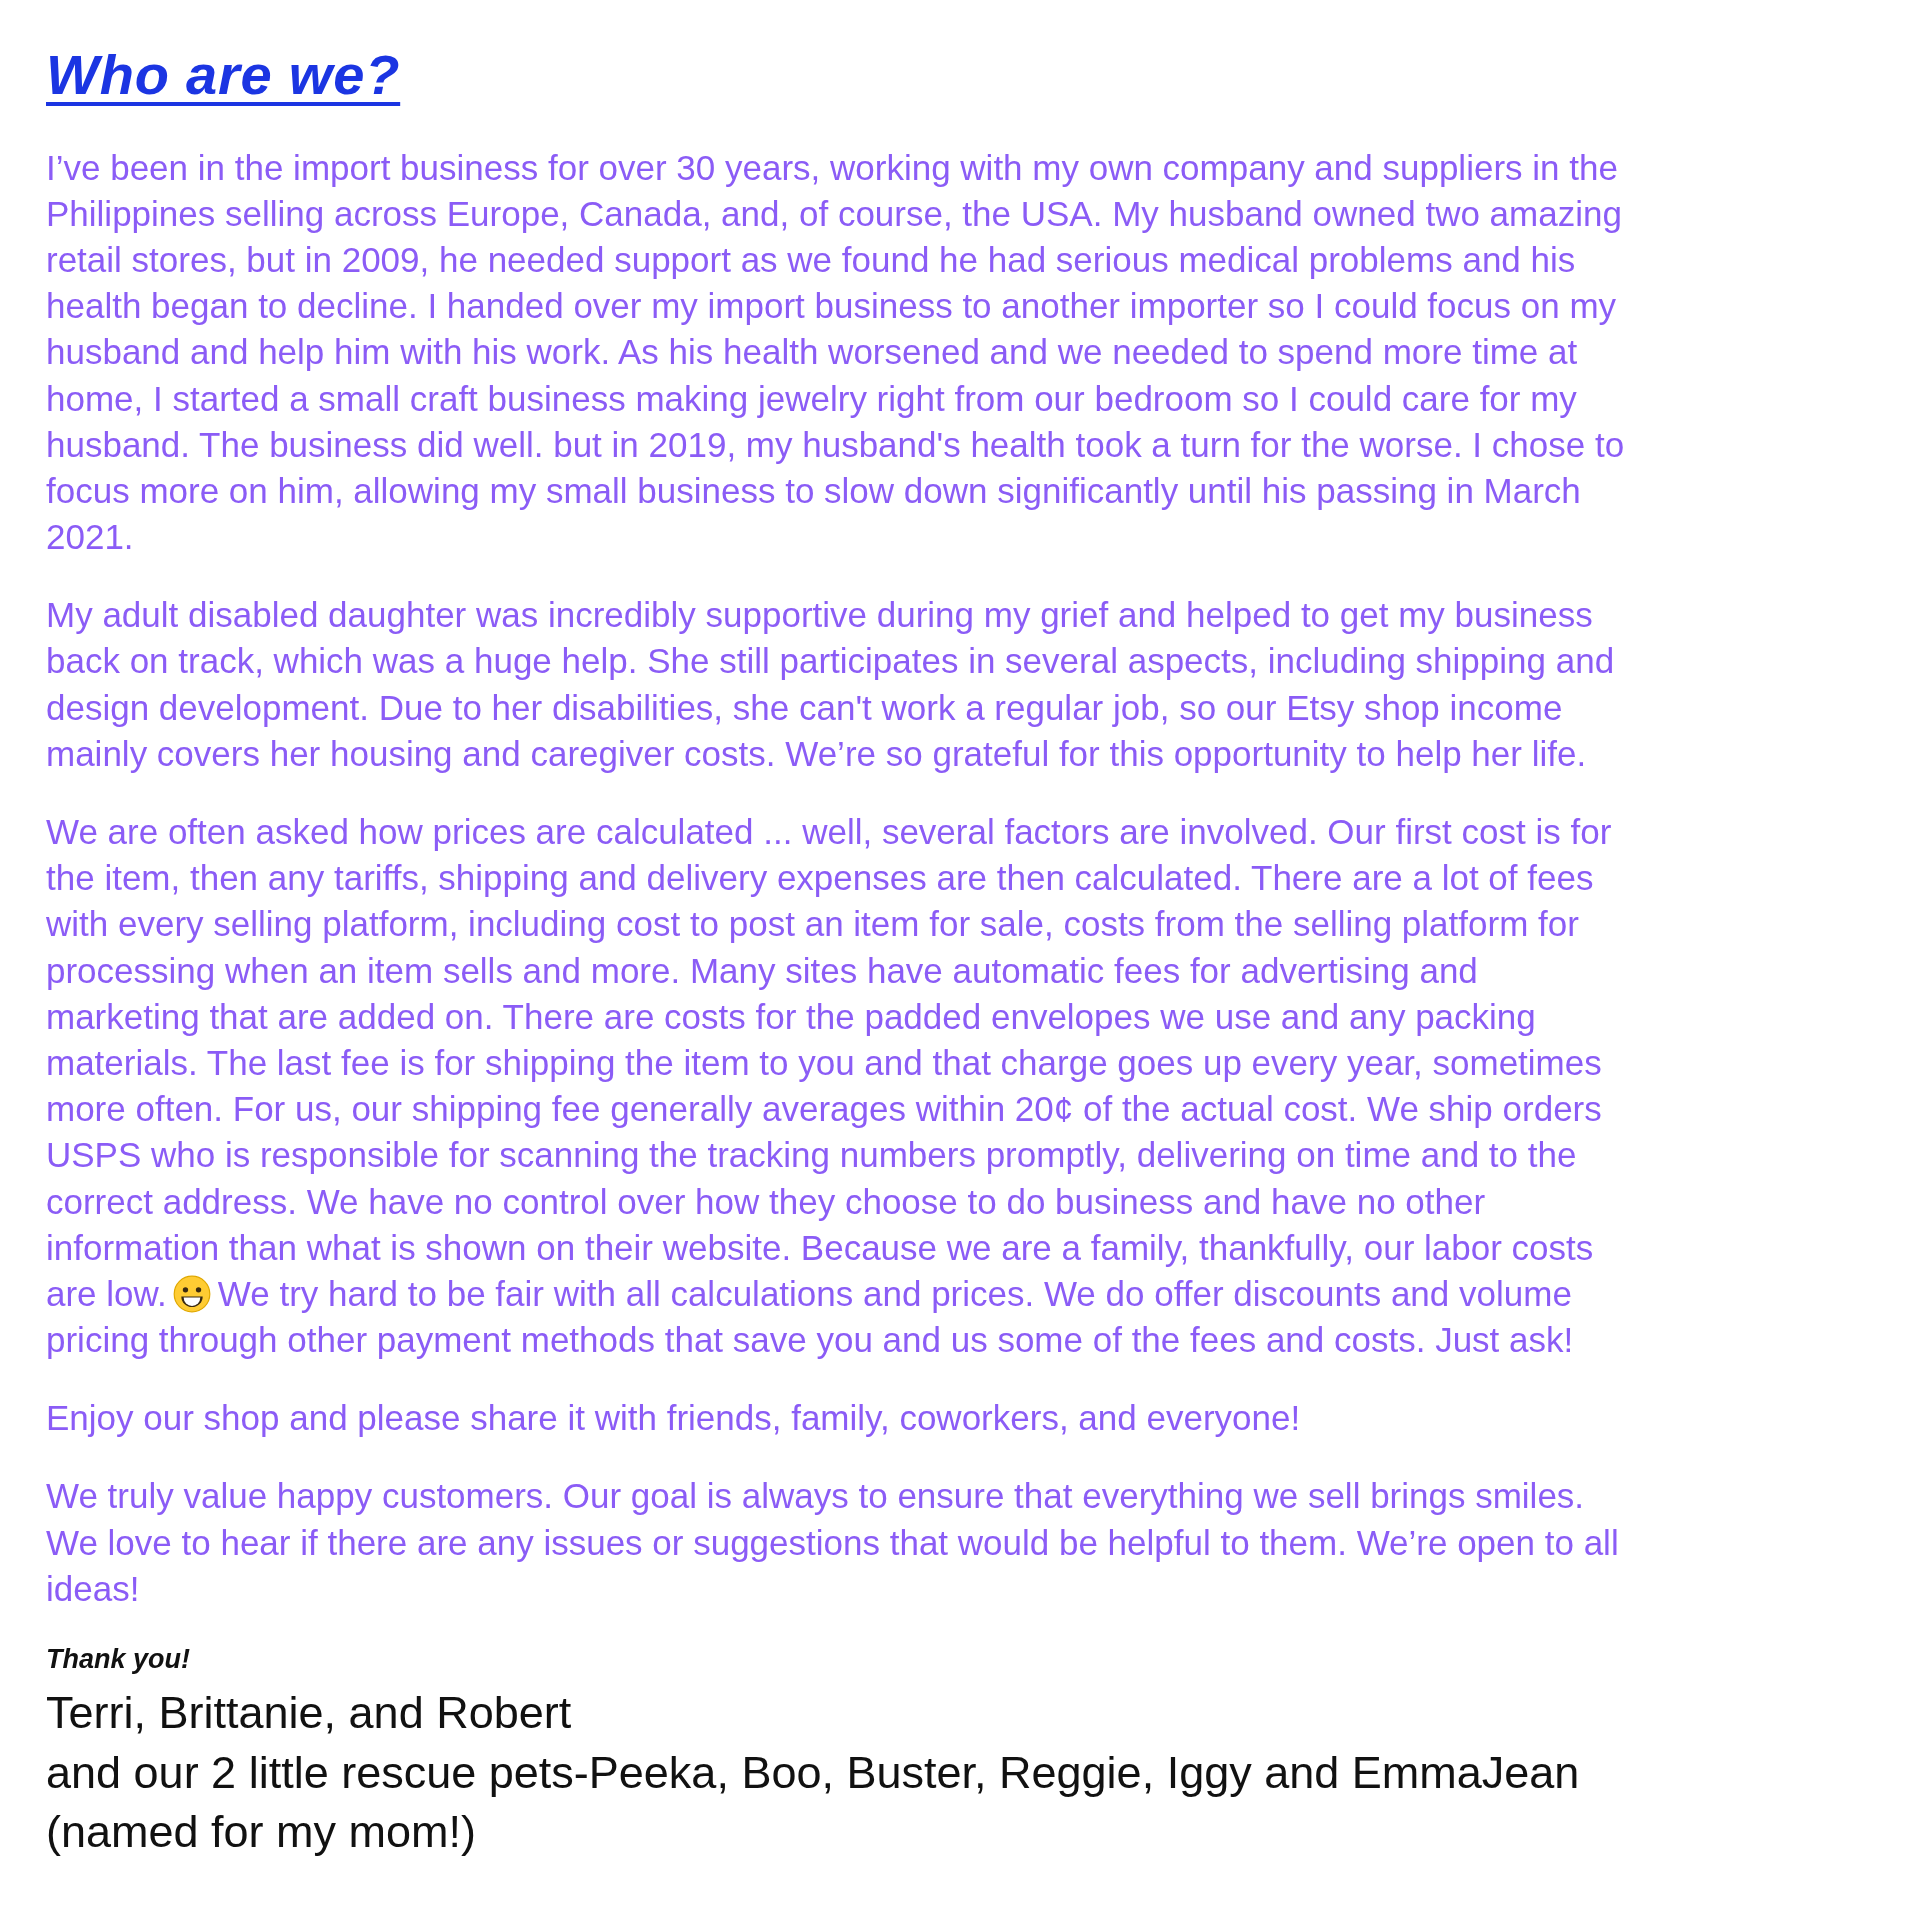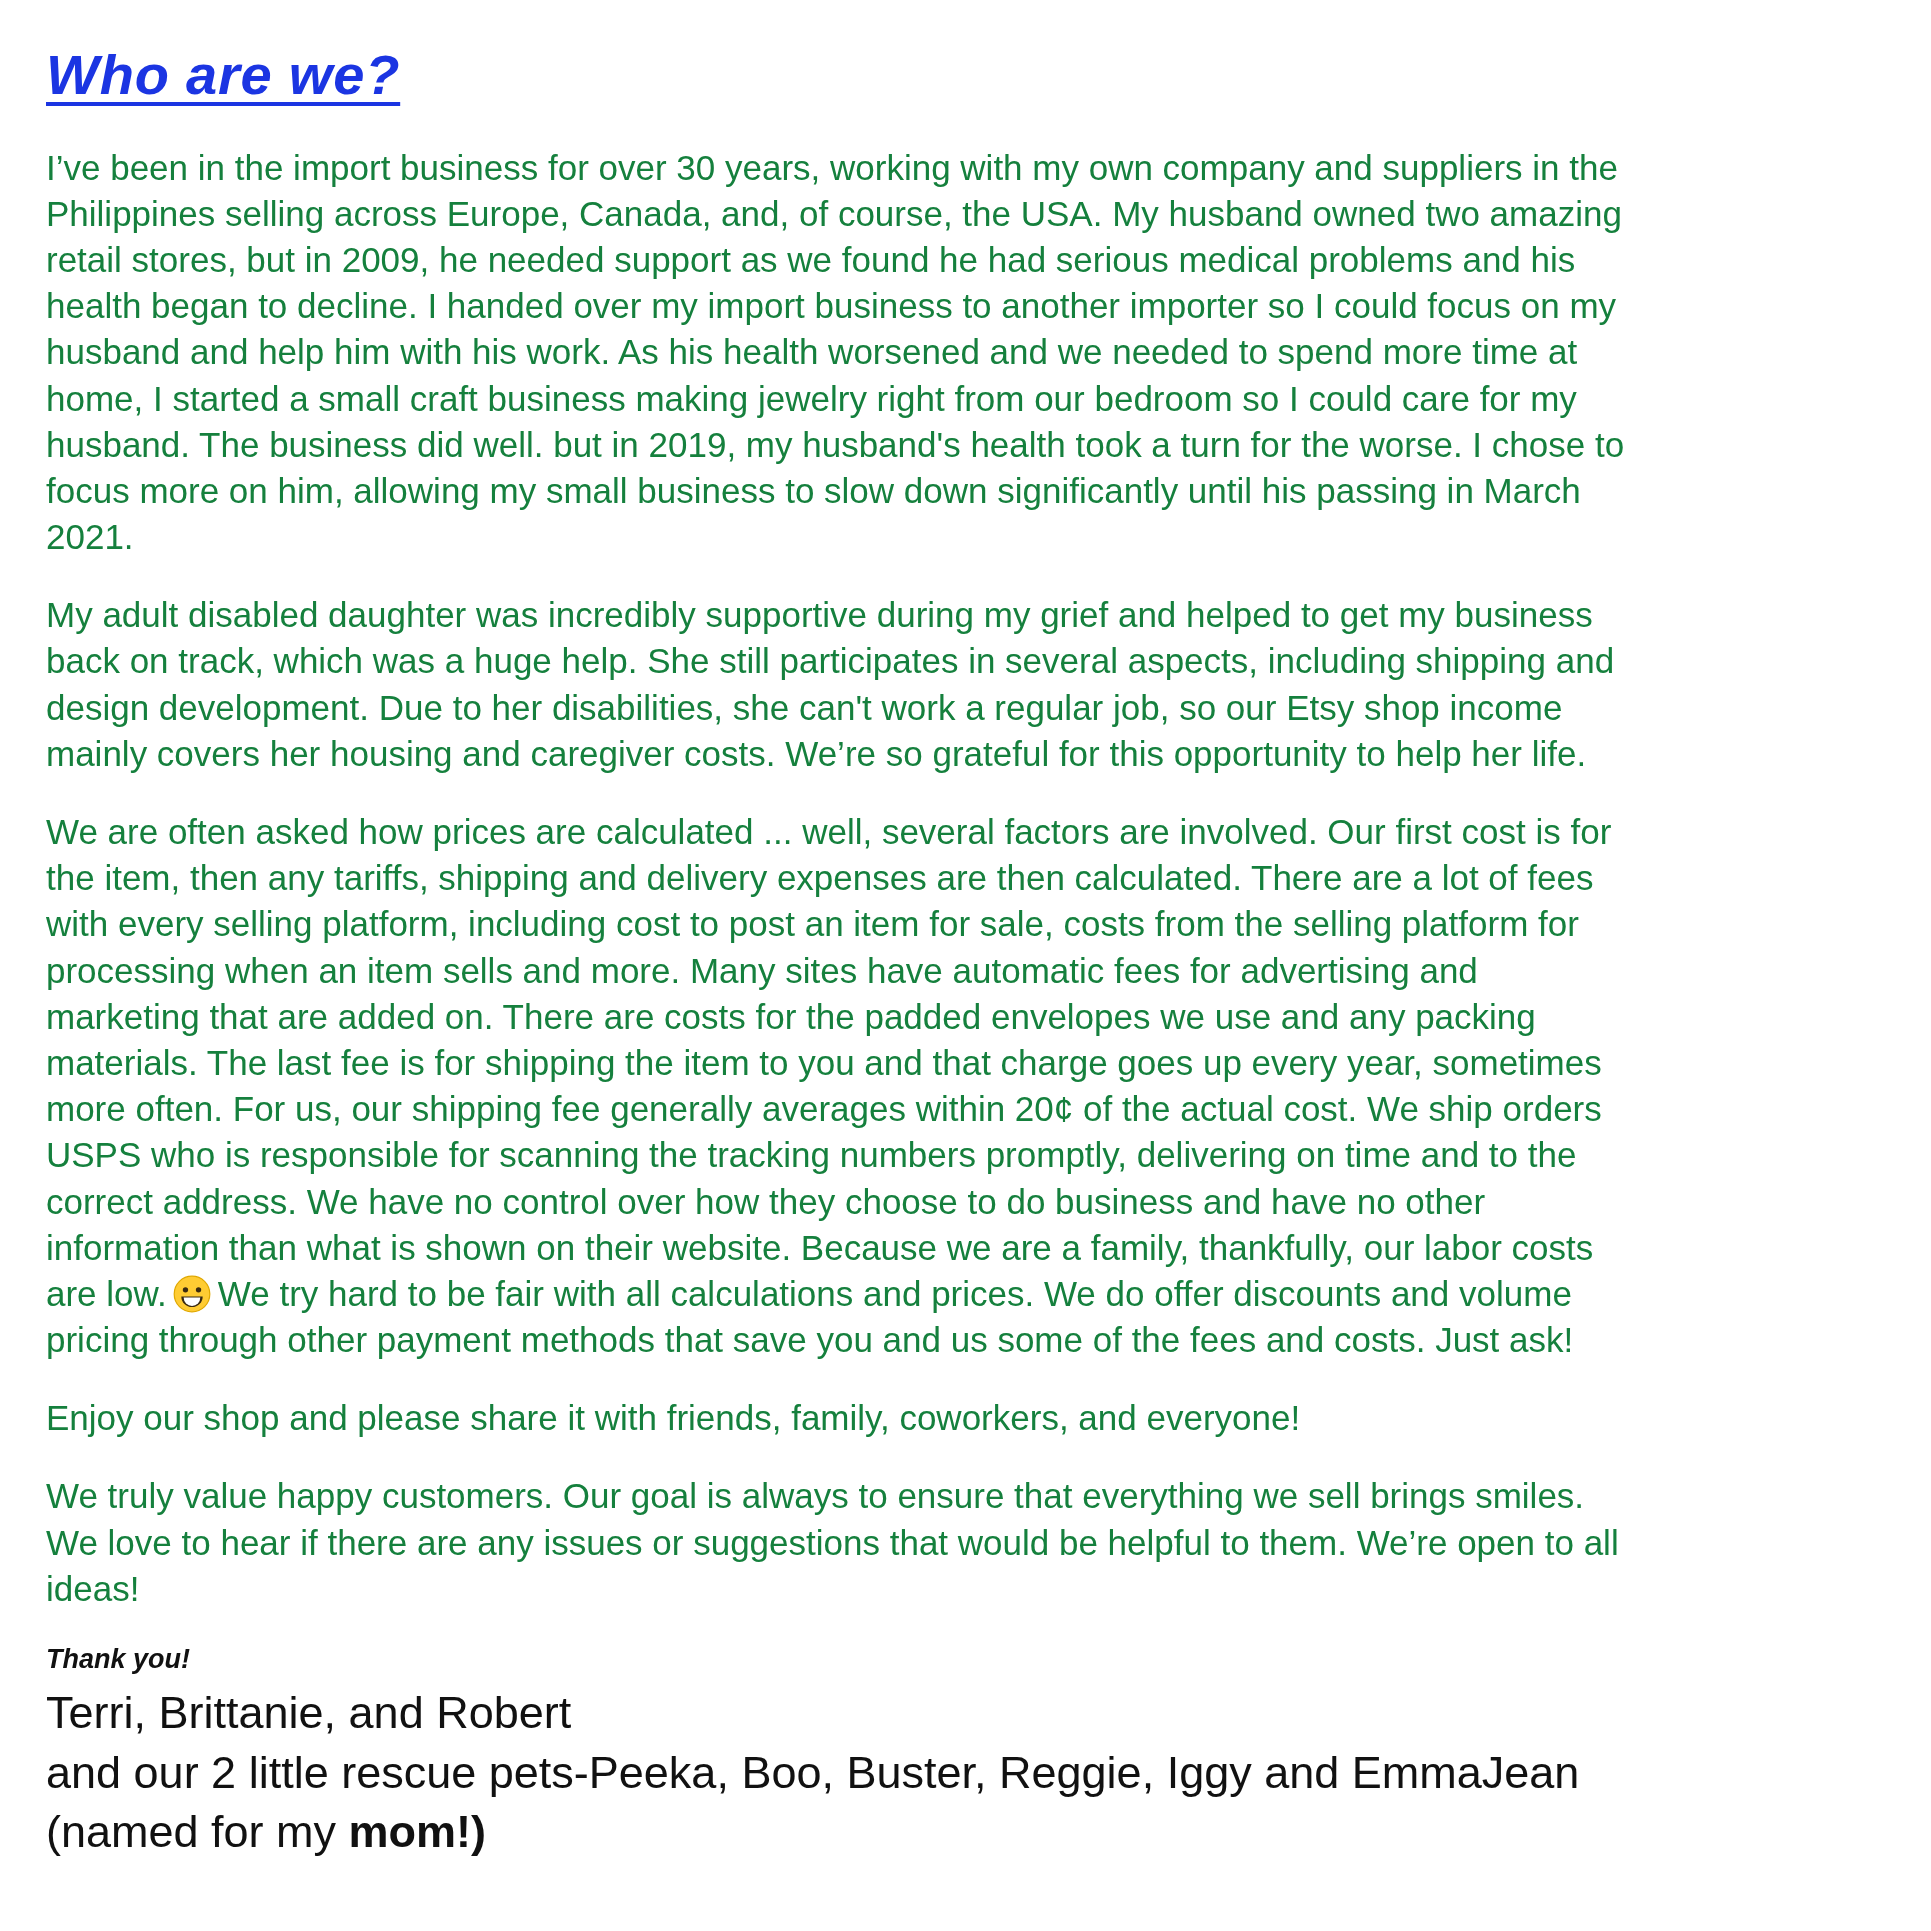--- a/index.html
+++ b/index.html
@@ -25,21 +25,21 @@
     text-decoration-thickness: 4.2px;
     text-underline-offset: 8.3px;
     margin: 6.6px 0 38px 0;
     letter-spacing: 0.8px;
   }
   .para {
     font-size: 35px;
     line-height: 1.32;
     margin: 0 0 32px 0;
     max-width: 1843px;
-    color: #15803d;
+    color: #8b5cf6;
   }
   .emoji-icon {
     display: inline-block;
     width: 38px;
     height: 38px;
     vertical-align: -6.6px;
     margin: 0 6.6px;
   }
   .sig-thanks {
     font-size: 27px;
@@ -48,21 +48,21 @@
     margin: 5px 0 8.3px 0;
     color: #111111;
   }
   .sig-line {
     font-size: 45px;
     line-height: 1.32;
     margin: 0;
     color: #111111;
   }
   .sig-bold {
-    font-weight: bold;
+    font-weight: normal;
   }
 </style>
 </head>
 <body>
 
 <div class="page">
 
   <h1 class="heading">Who are we?</h1>
 
   <p class="para">I’ve been in the import business for over 30 years, working with my own company and suppliers in the Philippines selling across Europe, Canada, and, of course, the USA. My husband owned two amazing retail stores, but in 2009, he needed support as we found he had serious medical problems and his health began to decline. I handed over my import business to another importer so I could focus on my husband and help him with his work. As his health worsened and we needed to spend more time at home, I started a small craft business making jewelry right from our bedroom so I could care for my husband. The business did well. but in 2019, my husband's health took a turn for the worse. I chose to focus more on him, allowing my small business to slow down significantly until his passing in March 2021.</p>

